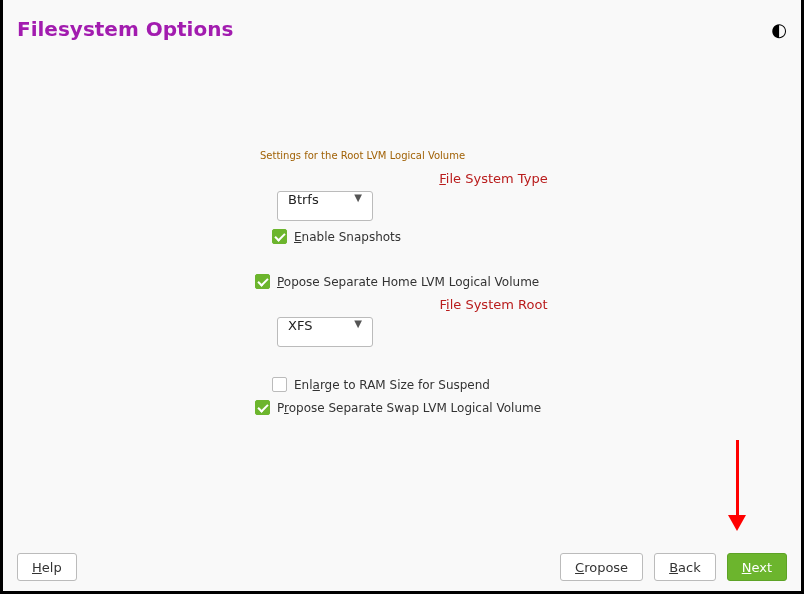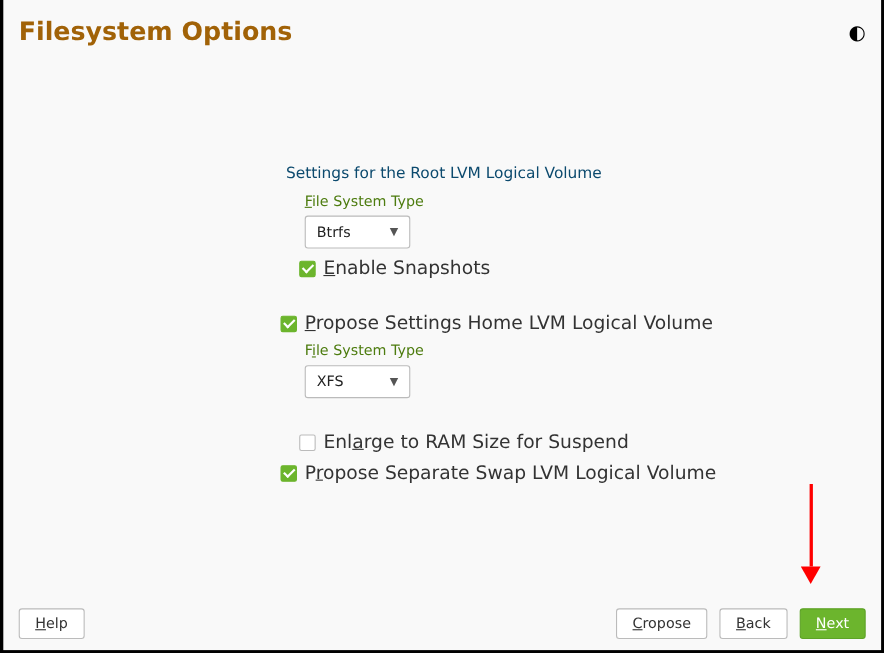--- a/index.html
+++ b/index.html
@@ -1,34 +1,34 @@
 <!DOCTYPE html>
 <html><head>
   <meta charset="utf-8">
   <style>
     * { box-sizing: border-box; margin: 0; padding: 0; }
     html, body { width: 804px; height: 594px; font-family: "DejaVu Sans", "Liberation Sans", Arial, sans-serif; font-size: 13px; color: #222; background: #fff; overflow: hidden; }
     .window { width: 804px; height: 594px; position: relative; background: #f9f9f9; border-left: 3px solid #000; border-right: 3px solid #000; border-bottom: 3px solid #000; }
     .header { display: flex; align-items: center; justify-content: space-between; padding: 8px 14px 0 14px; height: 50px; }
-    .title { font-size: 23px; font-weight: bold; color: #a16207; }
+    .title { font-size: 20px; font-weight: bold; color: #a21caf; }
     .theme-icon { font-size: 18px; color: #000; cursor: pointer; }
     .content { position: absolute; top: 50px; left: 0; right: 0; bottom: 48px; padding-top: 100px; }
     .form-block { margin-left: 257px; width: 450px; }
-    .section-label { font-size: 14px; color: #0c4a6e; margin-bottom: 10px; }
-    .field-label { font-size: 13px; color: #4d7c0f; margin-left: 17px; margin-top: 8px; }
+    .section-label { font-size: 10px; color: #a16207; margin-bottom: 10px; }
+    .field-label { font-size: 13px; color: #b91c1c; margin-left: 17px; margin-top: 8px; text-align: center; }
     .underline-first { text-decoration: underline; }
-    .select { display: flex; align-items: center; justify-content: space-between; width: 96px; height: 30px; background: #fff; border: 1px solid #bbb; border-radius: 3px; padding: 0 10px; margin-left: 17px; margin-top: 5px; cursor: pointer; font-size: 13px; }
+    .select { display: flex; justify-content: space-between; width: 96px; height: 30px; background: #fff; border: 1px solid #bbb; border-radius: 3px; padding: 0 10px; margin-left: 17px; margin-top: 5px; cursor: pointer; font-size: 13px; }
     .select .chev { color: #555; font-size: 10px; }
     .checkbox-row { display: flex; align-items: center; margin-top: 8px; }
     .checkbox-row.lev1 { margin-left: -5px; }
     .checkbox-row.lev2 { margin-left: 12px; }
     .chk { width: 15px; height: 15px; border: 1px solid #bbb; border-radius: 2px; display: flex; align-items: center; justify-content: center; margin-right: 7px; flex-shrink: 0; background: #fff; }
     .chk.checked { background: #6cb52d; border-color: #6cb52d; }
     .chk.checked::after { content: ""; width: 4px; height: 8px; border: solid #fff; border-width: 0 2px 2px 0; transform: rotate(45deg); margin-top: -2px; }
-    .chk-label { font-size: 17px; color: #333; }
+    .chk-label { font-size: 12px; color: #333; }
     .group { margin-top: 30px; }
     .group.first { margin-top: 0; }
     .footer { position: absolute; left: 0; right: 0; bottom: 0; height: 48px; display: flex; align-items: center; justify-content: space-between; padding: 0 14px; }
     .footer-left, .footer-right { display: flex; gap: 11px; }
     .btn { height: 28px; padding: 0 14px; background: #fff; border: 1px solid #bbb; border-radius: 3px; font-size: 13px; color: #333; cursor: pointer; display: flex; align-items: center; }
     .btn.primary { background: #6cb52d; border-color: #5da326; color: #fff; }
     .arrow-annot { position: absolute; right: 55px; top: 440px; display: flex; flex-direction: column; align-items: center; pointer-events: none; }
     .arrow-line { width: 3px; height: 75px; background: #ff0000; }
     .arrow-head { width: 0; height: 0; border-left: 9px solid transparent; border-right: 9px solid transparent; border-top: 16px solid #ff0000; }
   </style>
@@ -54,23 +54,23 @@
         </div>
         <div class="checkbox-row lev2">
           <span class="chk checked"></span>
           <span class="chk-label"><span class="underline-first">E</span><span>nable Snapshots</span></span>
         </div>
       </div>
 
       <div class="group">
         <div class="checkbox-row lev1">
           <span class="chk checked"></span>
-          <span class="chk-label"><span class="underline-first">P</span><span>ropose Settings Home LVM Logical Volume</span></span>
+          <span class="chk-label"><span class="underline-first">P</span><span>opose Separate Home LVM Logical Volume</span></span>
         </div>
-        <div class="field-label"><span>F</span><span class="underline-first">i</span><span>le System Type</span></div>
+        <div class="field-label"><span>F</span><span class="underline-first">i</span><span>le System Root</span></div>
         <div class="select">
           <span>XFS</span>
           <span class="chev">▼</span>
         </div>
       </div>
 
       <div class="group">
         <div class="checkbox-row lev2" style="margin-top:4px;">
           <span class="chk"></span>
           <span class="chk-label"><span>Enl</span><span class="underline-first">a</span><span>rge to RAM Size for Suspend</span></span>

